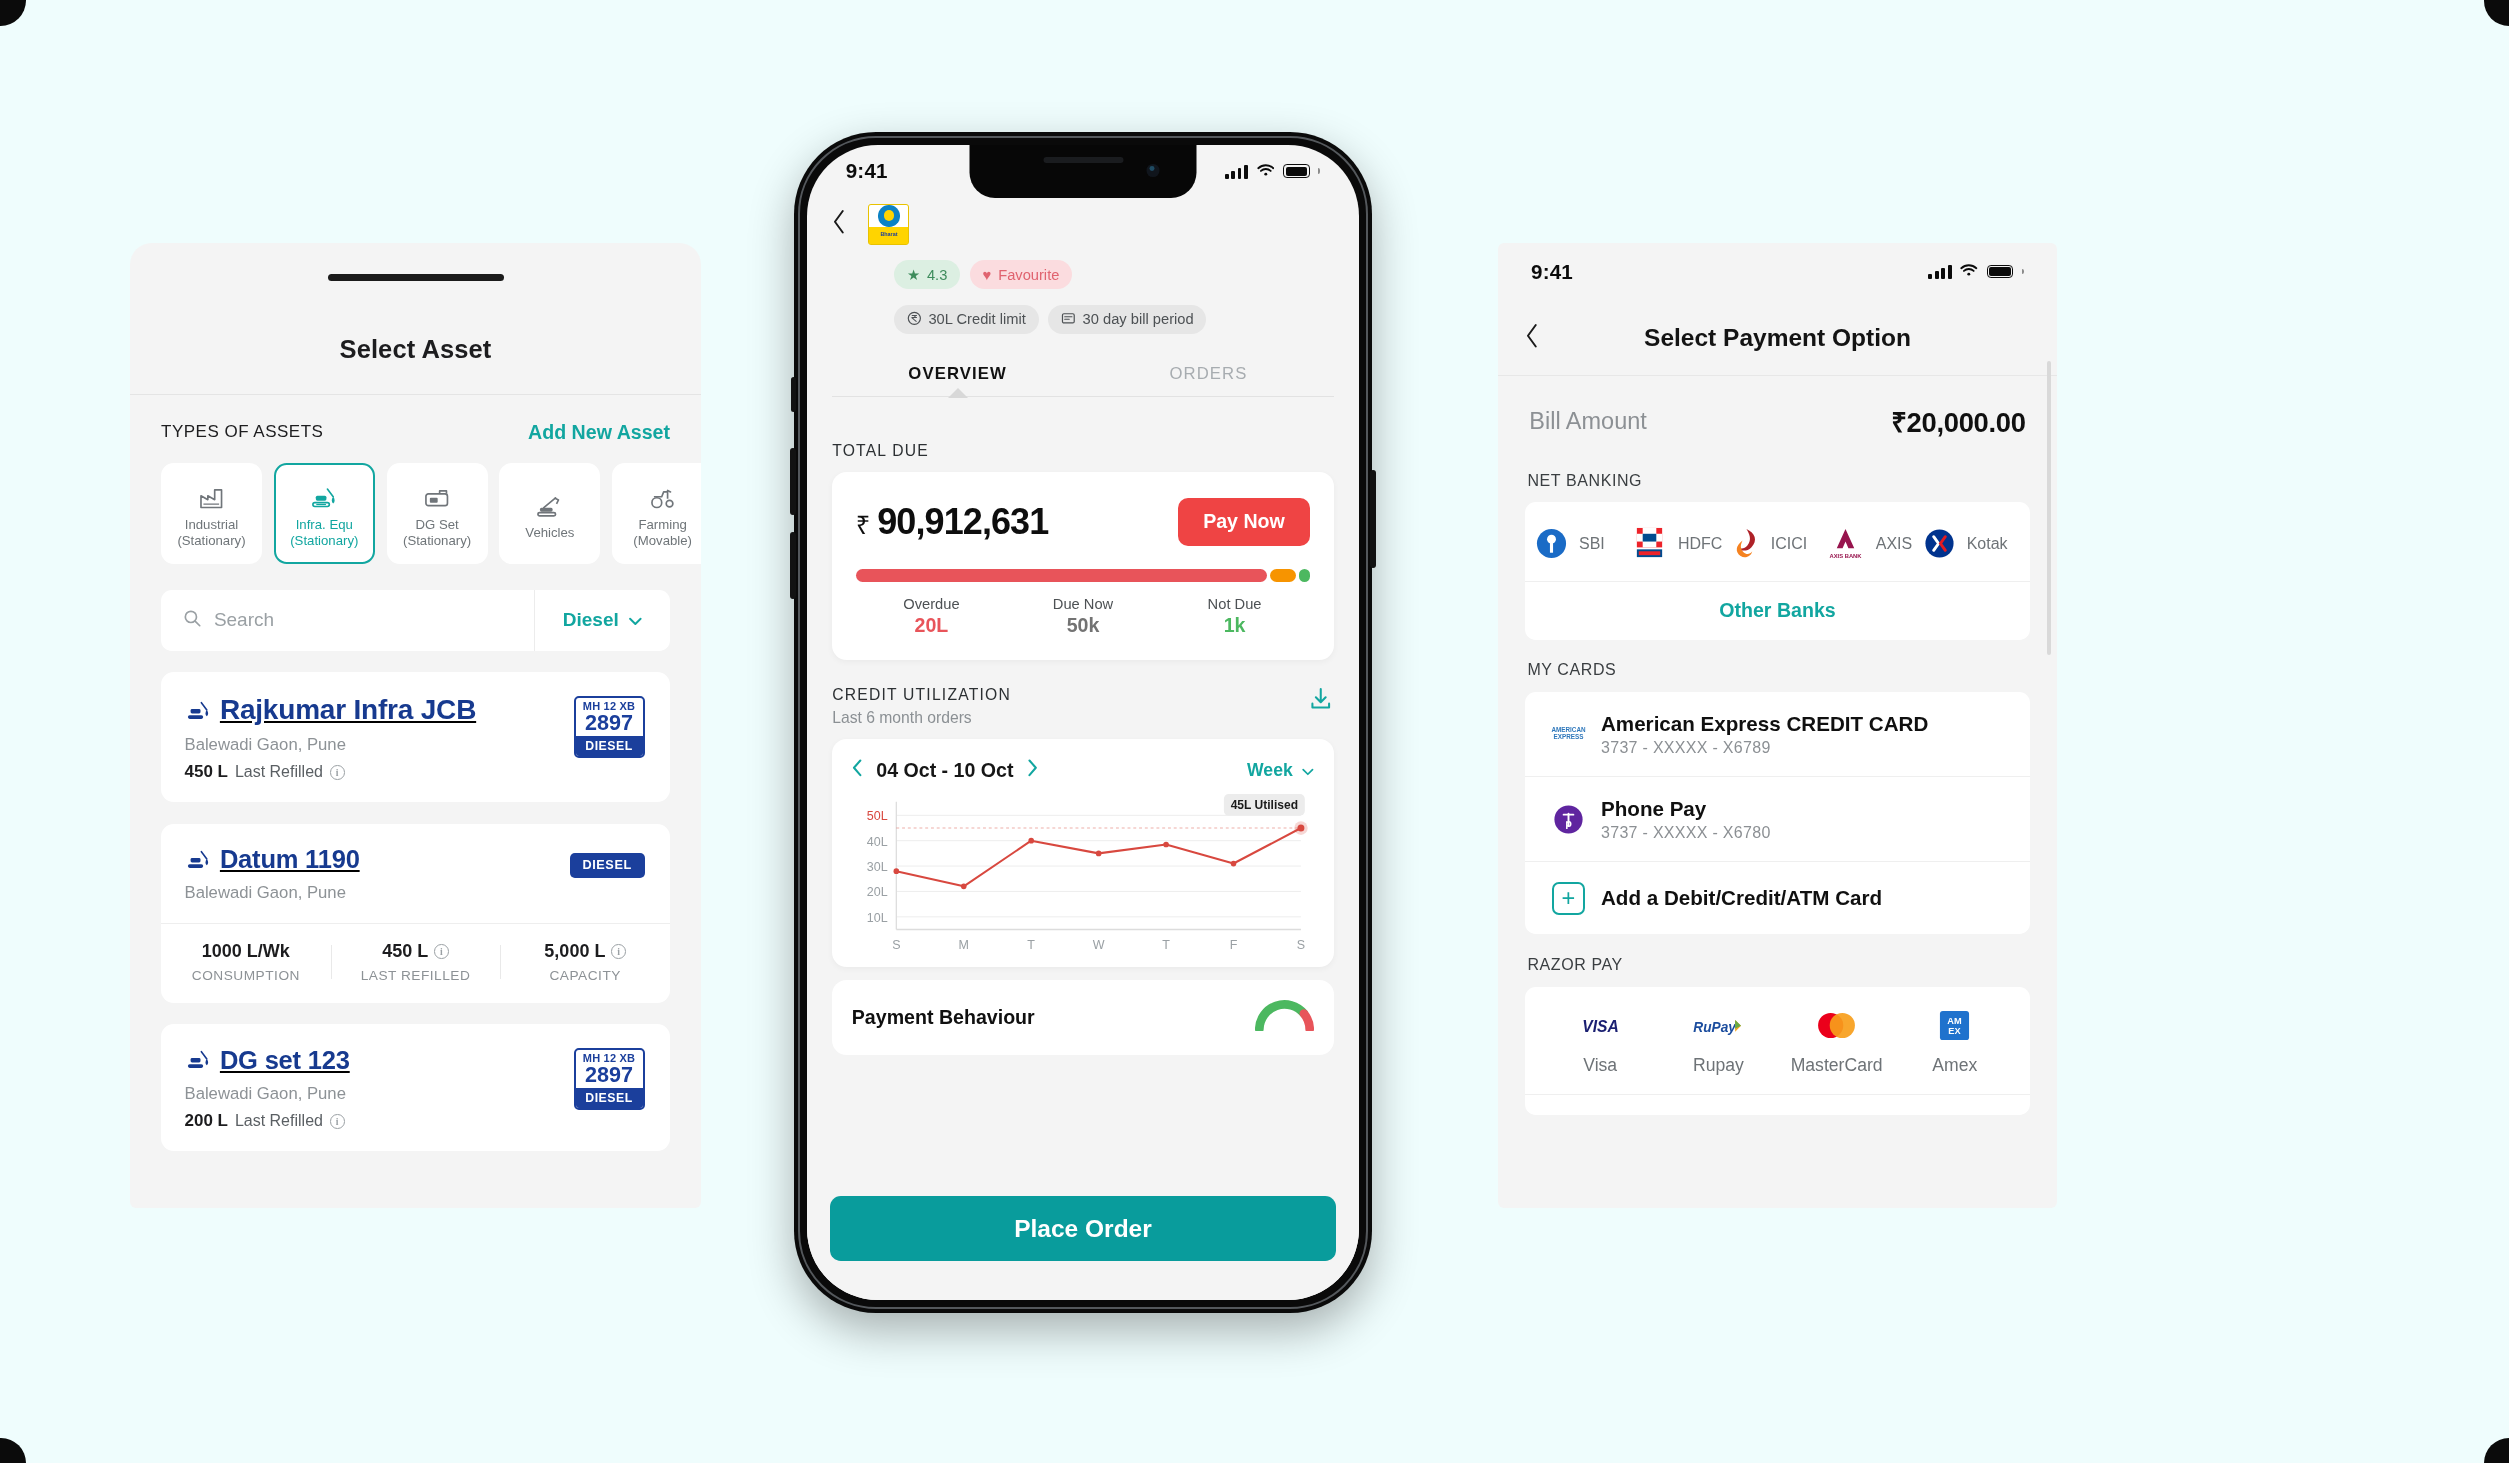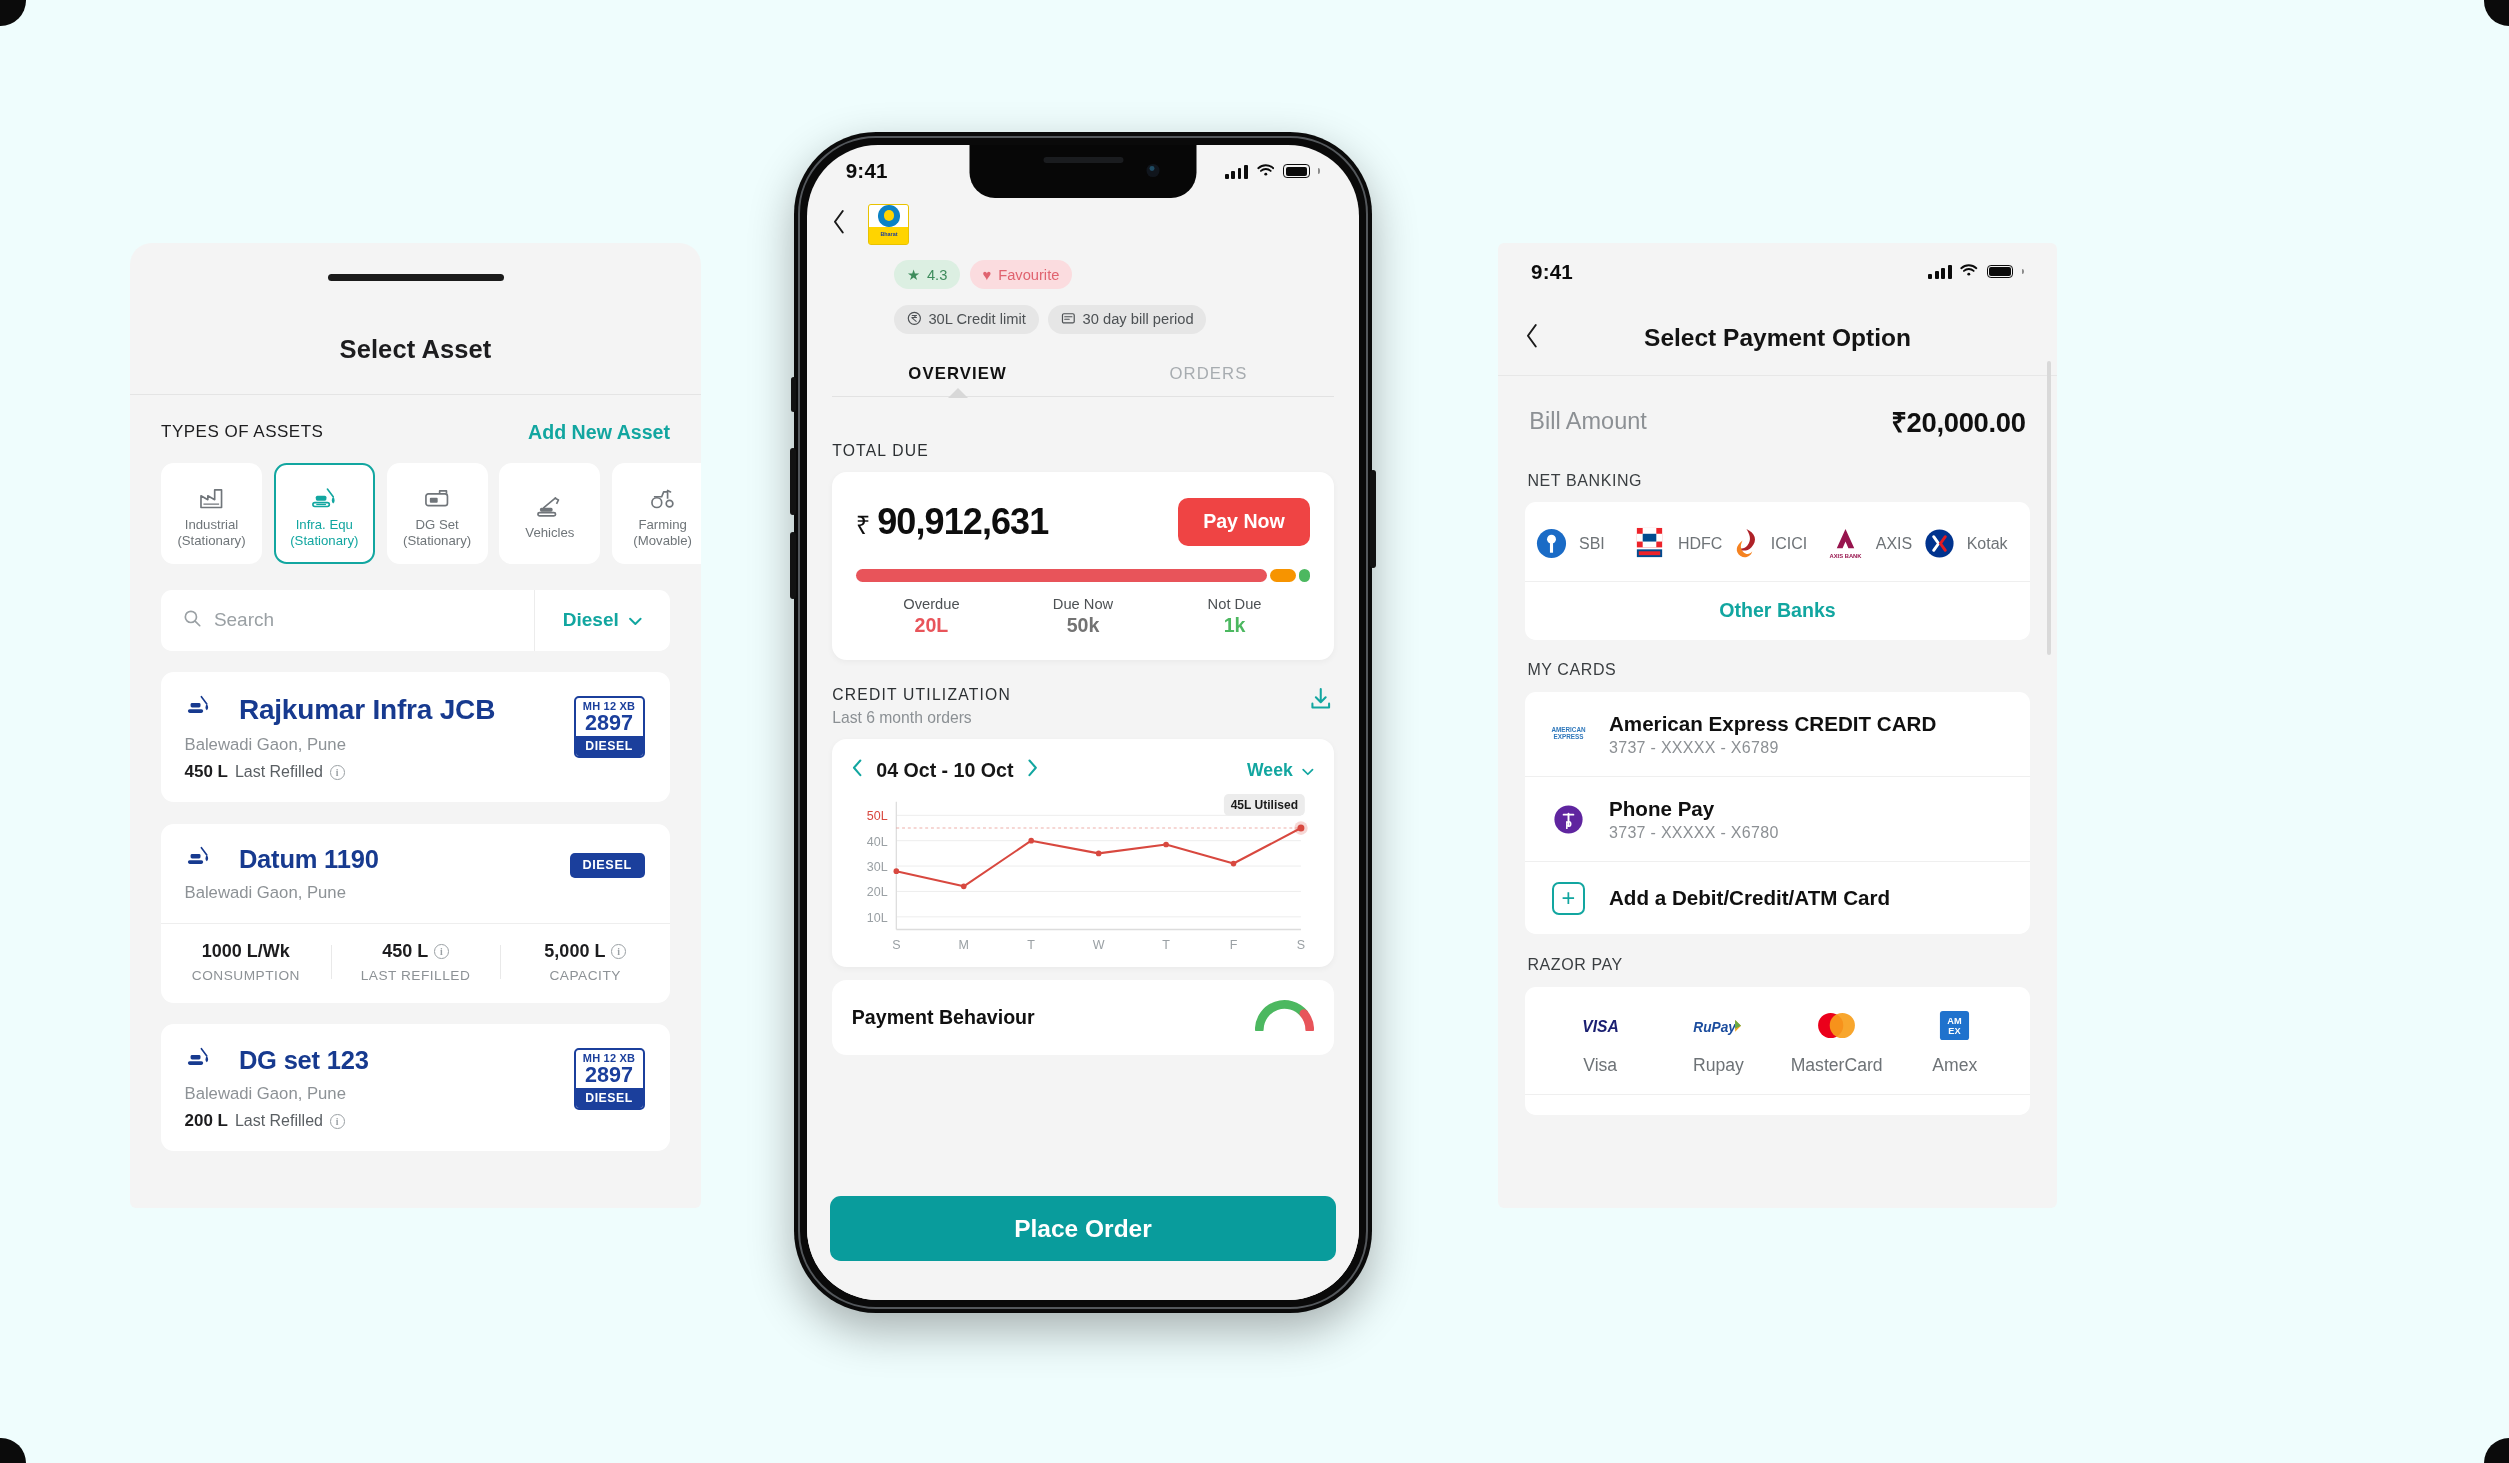--- a/index.html
+++ b/index.html
@@ -56,21 +56,21 @@
   .search-left { flex: 1; display: flex; align-items: center; gap: 12.7px; padding-left: 21.6px; }
   .search-ph { font-size: 19px; color: #9aa0a4; }
   .fuel-sel {
     width: 136px; height: 100%; border-left: 1px solid #ececec;
     display: flex; align-items: center; justify-content: center; gap: 8.8px;
     font-size: 19px; font-weight: 600; color: #12a6a0; cursor: pointer;
   }
 
   .acard { background: #fff; border-radius: 12.7px; margin-top: 21.6px; overflow: hidden; }
   .acard-main { padding: 21.6px 23.5px 19.6px 23.5px; position: relative; }
-  .acard-title { display: flex; align-items: flex-start; gap: 27px; }
+  .acard-title { display: flex; align-items: flex-end; gap: 8px; text-decoration: underline; }
   .acard-title .nm { font-size: 28px; font-weight: 700; color: #173a8f; letter-spacing: -0.2px; }
   .acard-title .nm.sm { font-size: 25.5px; }
   .acard-loc { font-size: 16.7px; color: #8d9296; margin-top: 8.8px; }
   .acard-refill { margin-top: 7.8px; font-size: 16px; color: #5a5f63; display: flex; align-items: center; gap: 6.9px; }
   .acard-refill b { font-size: 17px; color: #1d1d1f; }
 
   .plate {
     position: absolute; right: 25.5px; top: 23.5px; width: 71px;
     border: 2px solid #1b3f9c; border-radius: 4.9px; overflow: hidden; background: #fff; text-align: center;
   }
@@ -228,21 +228,21 @@
   .bill .v { font-size: 27.4px; font-weight: 700; color: #101010; letter-spacing: -0.3px; }
   .sec-cap { font-size: 16px; color: #3a3e41; letter-spacing: 0.6px; margin: 5.9px 0 12.7px 2px; }
   .white-card { background: #fff; border-radius: 10.8px; overflow: hidden; }
   .banks { display: flex; padding: 21.6px 9.8px 17.6px 9.8px; }
   .bank { flex: 1; display: flex; flex-direction: row; align-items: center; gap: 10.8px; cursor: pointer; }
   .bank .bname { font-size: 16px; color: #6e7377; }
   .bank .glyph { height: 39px; display: flex; align-items: center; justify-content: center; }
   .otherbanks { border-top: 1px solid #efefef; text-align: center; padding: 17.6px 0;
     font-size: 19.6px; font-weight: 600; color: #12a6a0; cursor: pointer; }
 
-  .crow { display: flex; align-items: center; gap: 19px; padding: 19.6px 21.6px; cursor: pointer; }
+  .crow { display: flex; align-items: center; gap: 11px; padding: 19.6px 21.6px; cursor: pointer; }
   .crow + .crow { border-top: 1px solid #efefef; }
   .crow .logo { width: 43px; flex: none; display: flex; align-items: center; justify-content: center; }
   .crow .ct { font-size: 20.6px; font-weight: 700; color: #101010; }
   .crow .cs { font-size: 16px; color: #8c9094; margin-top: 2.9px; letter-spacing: 0.3px; }
   .plus-box { width: 33px; height: 33px; border: 2px solid #12a6a0; border-radius: 6.9px;
     display: flex; align-items: center; justify-content: center; color: #12a6a0; font-size: 23.5px; line-height: 1; }
   .rpay { display: flex; padding: 21.6px 15.7px 17.6px 15.7px; }
   .rp { flex: 1; display: flex; flex-direction: column; align-items: center; gap: 11.8px; cursor: pointer; }
   .rp .rpname { font-size: 17.6px; color: #6e7377; }
   .rp .glyph { height: 35px; display: flex; align-items: center; justify-content: center; }

